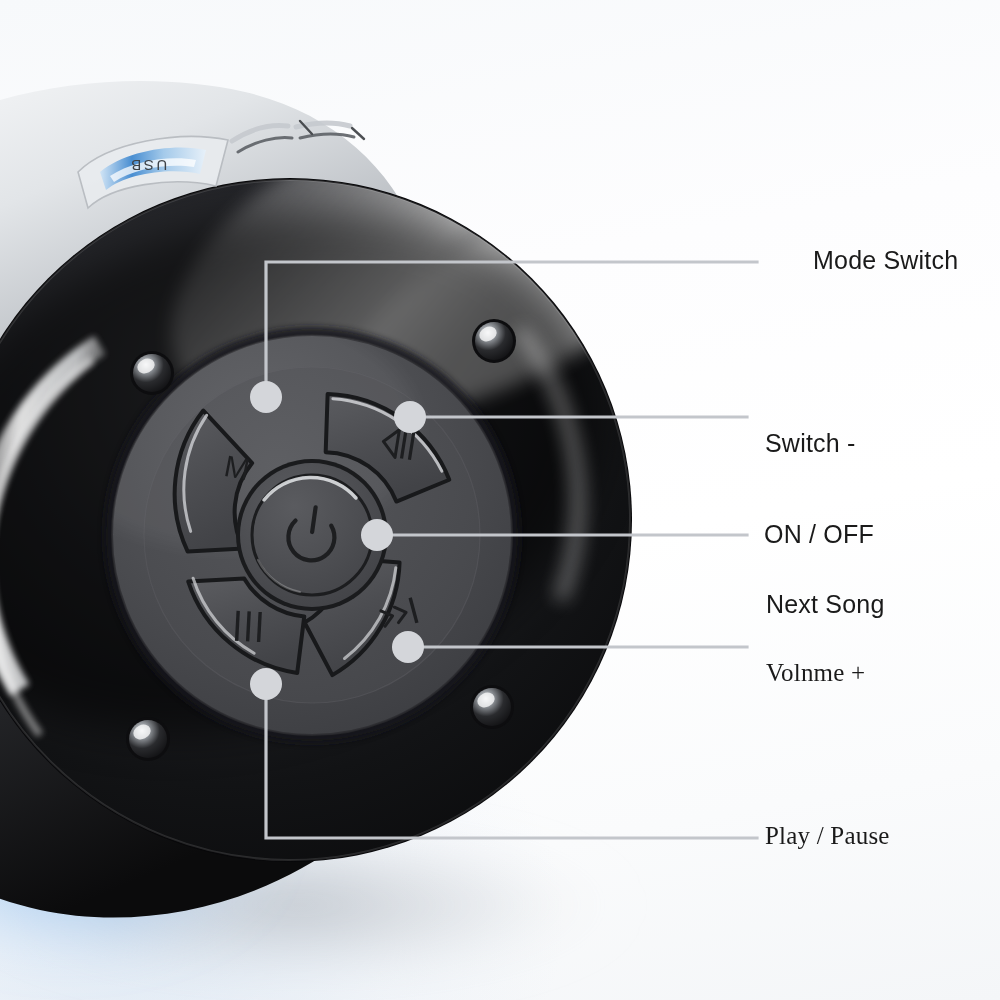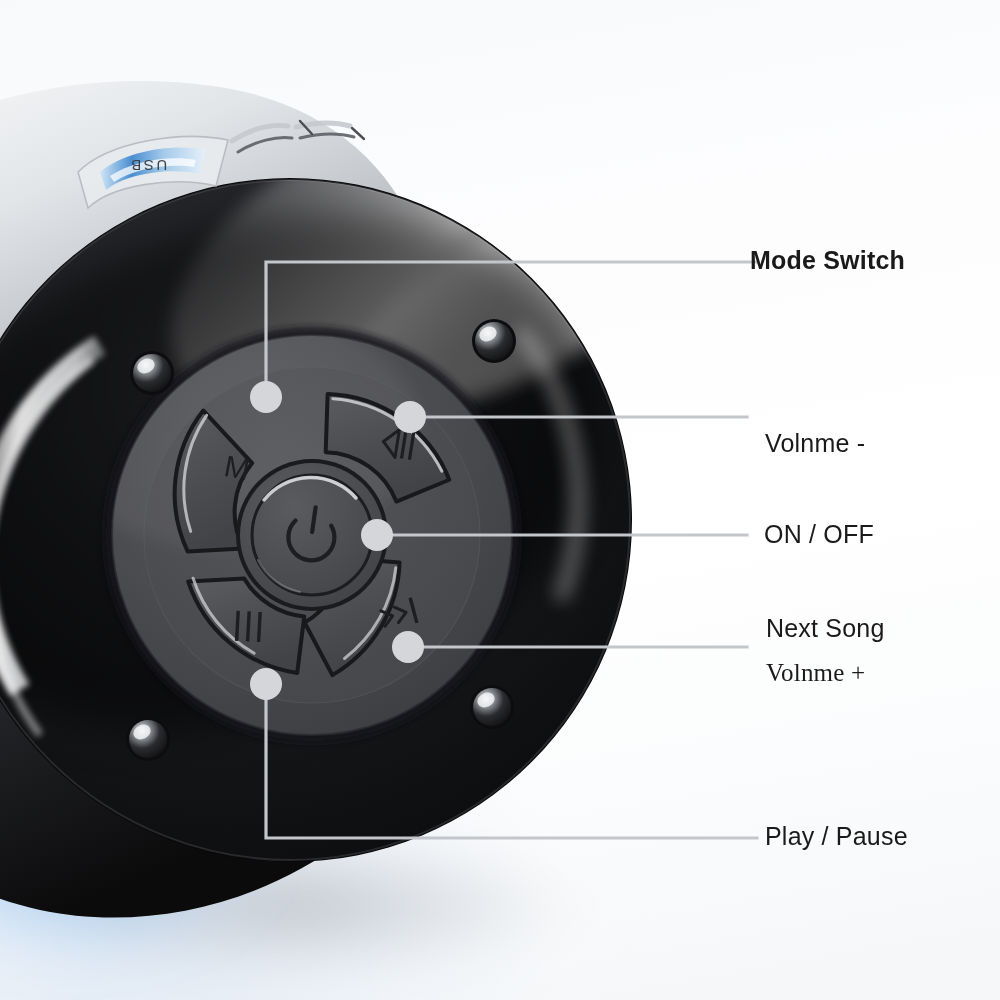--- a/index.html
+++ b/index.html
@@ -313,24 +313,24 @@
       <g>
         <circle cx="266" cy="397" r="16" fill="#d4d6da"></circle>
         <circle cx="410" cy="417" r="16" fill="#d4d6da"></circle>
         <circle cx="377" cy="535" r="16" fill="#d4d6da"></circle>
         <circle cx="408" cy="647" r="16" fill="#d4d6da"></circle>
         <circle cx="266" cy="684" r="16" fill="#d4d6da"></circle>
       </g>
     </g>
     </svg>
 
-    <div class="callout-label" style="left:750px; top:246px;font-weight:bold;">Mode Switch</div>
-
-    <div class="callout-sub" style="left:765px; top:429px;">Volnme -</div>
+    <div class="callout-label" style="left:813px; top:246px;">Mode Switch</div>
+
+    <div class="callout-sub" style="left:765px; top:429px;">Switch -</div>
 
     <div class="callout-label" style="left:764px; top:520px;text-align:center;">ON / OFF</div>
 
-    <div class="callout-label" style="left:766px; top:614px;">Next Song</div>
+    <div class="callout-label" style="left:766px; top:590px;">Next Song</div>
     <div class="callout-sub" style="left:766px; top:659px;font-family:Liberation Serif, serif;">Volnme +</div>
 
-    <div class="callout-label" style="left:765px; top:822px;">Play / Pause</div>
+    <div class="callout-label" style="left:765px; top:822px;font-family:Liberation Serif, serif;">Play / Pause</div>
 
 </div>
 
 </body></html>

